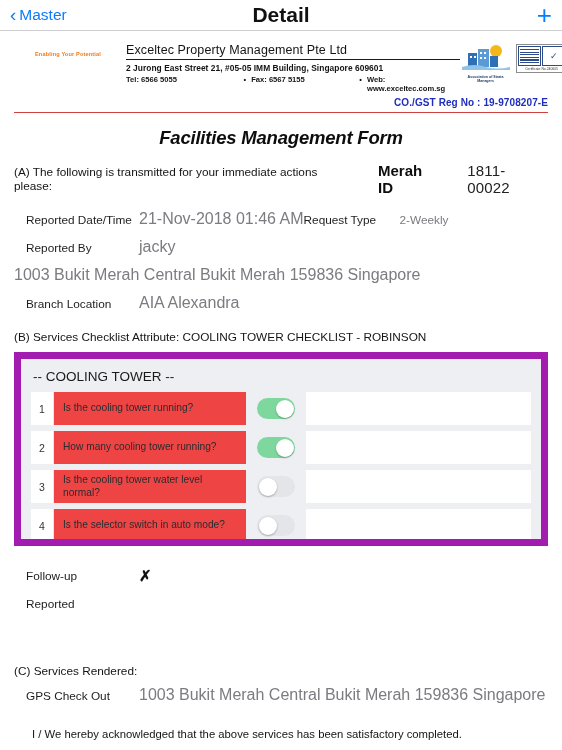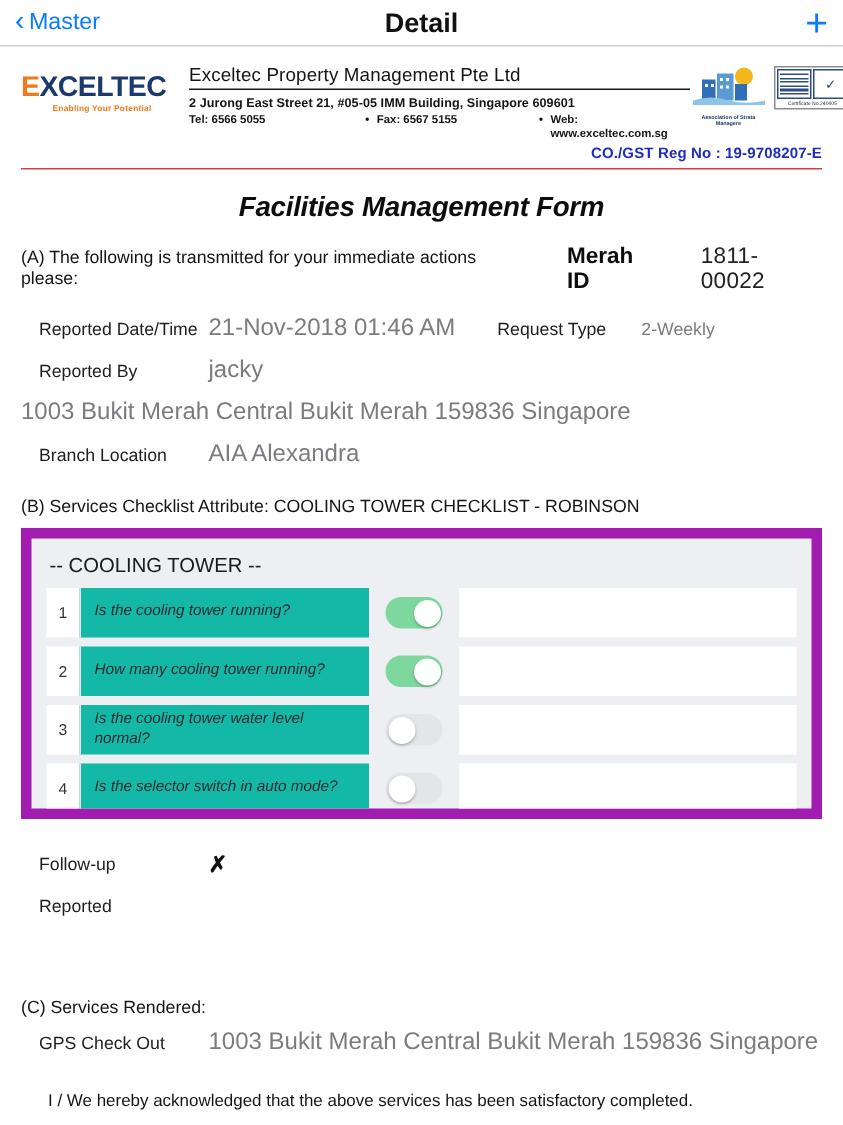--- a/index.html
+++ b/index.html
@@ -30,21 +30,21 @@
 
   
   .navbar {
     height: 31px; display:flex; align-items:center; background:#fff;
     border-bottom: 1px solid #cfcfd2; padding: 0 10px; position:relative;
   }
   .nav-back { display:flex; align-items:center; color:#0a7cff; font-size:15.5px; gap:3px; cursor:pointer; }
   .nav-chev { font-size:19px; line-height:1; position:relative; top:-1px; font-weight:500; }
   .nav-title {
     position:absolute; left:0; right:0; text-align:center;
-    font-size:18px; font-weight:700; color:#111; pointer-events:none;
+    font-size:21px; font-weight:700; color:#111; pointer-events:none;
   }
   .nav-add { margin-left:auto; color:#0a7cff; font-size:26px; line-height:20px; font-weight:300; cursor:pointer; }
 
   
   .doc { padding: 8px 14px 0 14px; position:relative; }
 
   
   .letterhead { display:flex; align-items:flex-start; padding: 4px 0 0 0; }
   .logo-wrap { width: 108px; flex: 0 0 108px; padding-top: 6px; }
   .logo-main { font-size: 19px; font-weight: 800; letter-spacing: -0.4px; color:#1b3a6b; line-height: 1; }
@@ -81,35 +81,35 @@
   .secA-text { font-size:11.8px; color:#141414; }
   .caseid-label { font-size:15px; font-weight:700; color:#0d0d0d; margin-left:20px; }
   .caseid-val { font-size:15px; color:#222; margin-left:26px; letter-spacing:.2px; }
 
   .fields { margin-top: 14px; }
   .frow { display:flex; align-items:baseline; height:28px; }
   .flabel { font-size:11.8px; color:#1d1d1f; width:125px; flex:0 0 125px; padding-left:12px;}
   .fvalue { font-size:16px; color:#7b7b80; }
   .flabel2 { font-size:11.8px; color:#1d1d1f; width:96px; flex:0 0 96px; }
   .fvalue2 { font-size:11.8px; color:#7b7b80; }
-  .fcol-right { display:flex; align-items:baseline; margin-left: 28px; }
+  .fcol-right { display:flex; align-items:baseline; }
 
   
   .secB { font-size:11.8px; color:#141414; margin-top: 8px; }
 
   .checklist {
     margin-top: 8px; border:7px solid #a21caf; background:#edeff2;
     height: 194px; overflow:hidden; position:relative;
   }
   .cl-title { font-size:13.5px; color:#1a1a1a; padding:10px 12px 8px 12px; }
   .cl-row { display:flex; align-items:stretch; margin: 0 10px 6px 10px; height:33px; }
   .cl-num { width:22px; flex:0 0 22px; background:#fff; display:flex; align-items:center; justify-content:center;
             font-size:10.5px; color:#333; }
-  .cl-q { flex: 0 0 193px; background:#14b8a6; display:flex; align-items:center; padding:0 9px;
-          font-size:10.2px; color:#2b2b2f; line-height:1.25; border-left:1px solid #e6e8eb;font-style:italic;}
+  .cl-q { flex: 0 0 193px; background:#ef4444; display:flex; align-items:center; padding:0 9px;
+          font-size:10.2px; color:#2b2b2f; line-height:1.25; border-left:1px solid #e6e8eb;}
   .cl-toggle-cell { flex:0 0 60px; display:flex; align-items:center; justify-content:center; }
   .cl-ans { flex:1 1 auto; background:#fff; }
 
   .toggle { width:38px; height:21px; border-radius:11px; position:relative; background:#e3e5e9; cursor:pointer; }
   .toggle .knob { position:absolute; top:1.5px; left:1.5px; width:18px; height:18px; border-radius:50%;
                   background:#fff; box-shadow:0 1px 2px rgba(0,0,0,.28); }
   .toggle.on { background:#7ed89d; }
   .toggle.on .knob { left:auto; right:1.5px; }
 
   
@@ -140,21 +140,20 @@
       <span>Master</span>
     </div>
     <div class="nav-title">Detail</div>
     <div class="nav-add">+</div>
   </div>
 
   <div class="doc">
 
     <div class="letterhead">
       <div class="logo-wrap">
-        <div class="logo-main"><span class="e1">E</span><span>XCELTEC</span></div>
         <div class="logo-tag">Enabling Your Potential</div>
       </div>
 
       <div class="co-block">
         <div class="co-name">Exceltec Property Management Pte Ltd</div>
         <div class="co-rule"></div>
         <div class="co-addr">2 Jurong East Street 21, #05-05 IMM Building, Singapore 609601</div>
         <div class="co-contact">
           <span class="c1">Tel: 6566 5055</span>
           <span class="sep">•</span>

